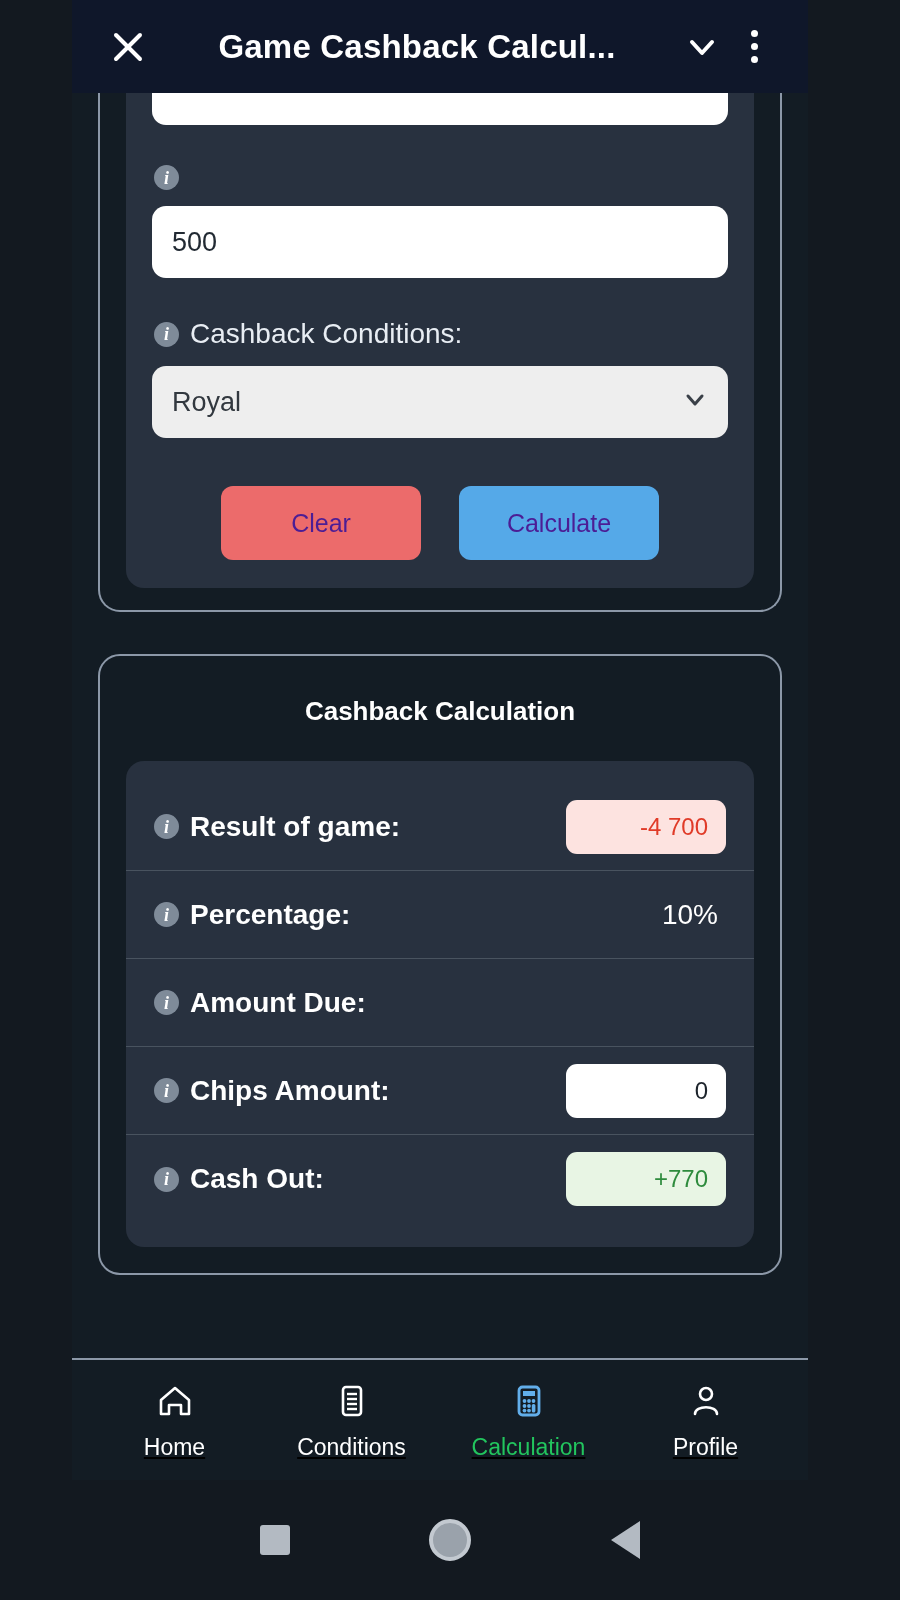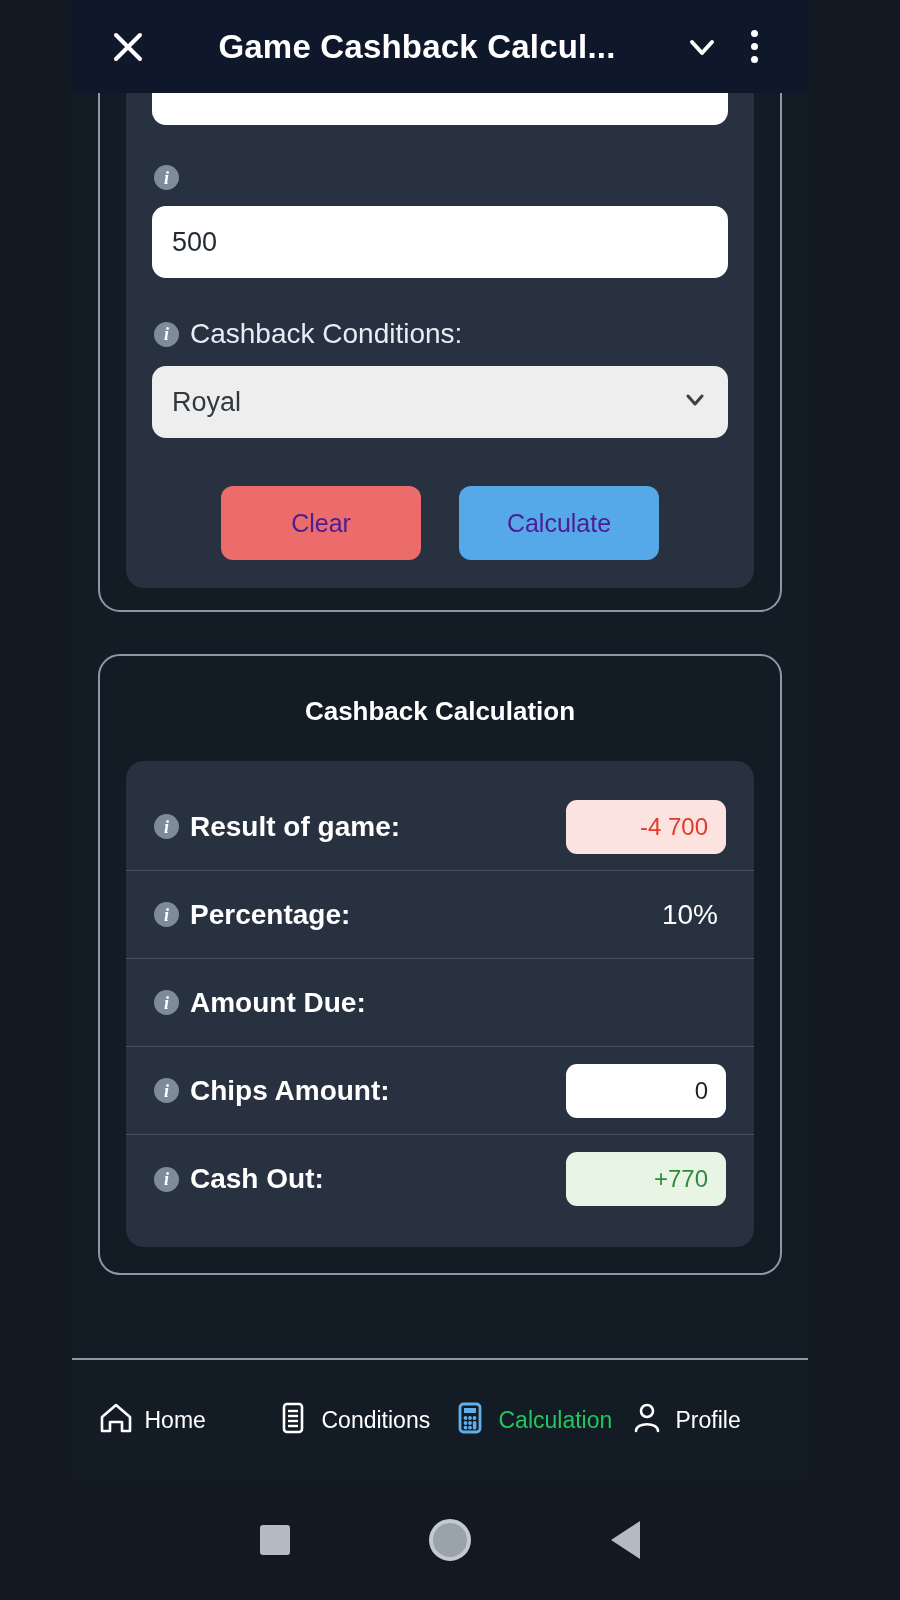--- a/index.html
+++ b/index.html
@@ -228,23 +228,25 @@
     height: 122px;
     background: #131c24;
     border-top: 2px solid #8c98a8;
     display: flex;
     align-items: center;
     justify-content: space-around;
     padding: 0 14px;
   }
   .nav-item {
     display: flex;
+    flex-direction: column;
     align-items: center;
     gap: 8px;
     width: 160px;
+    text-decoration: underline;
   }
   .nav-label { font-size: 23px; color: #ffffff; }
   .nav-item.active .nav-label { color: #22c55e; }
 
   
   .sys-nav {
     position: absolute;
     left: 0; top: 1480px;
     width: 900px; height: 120px;
     background: #131920;

